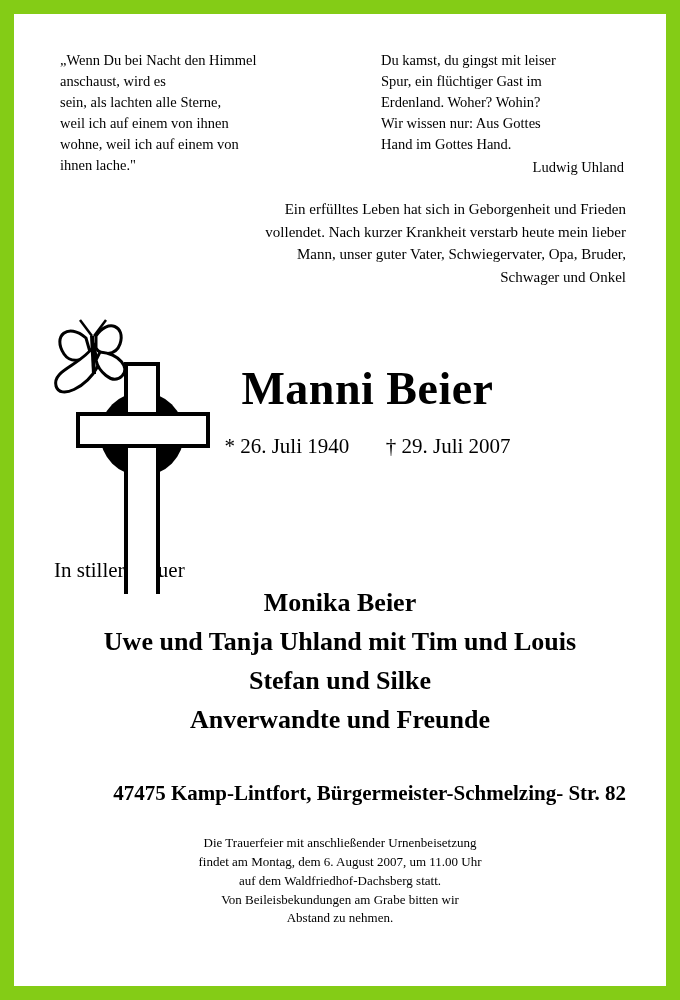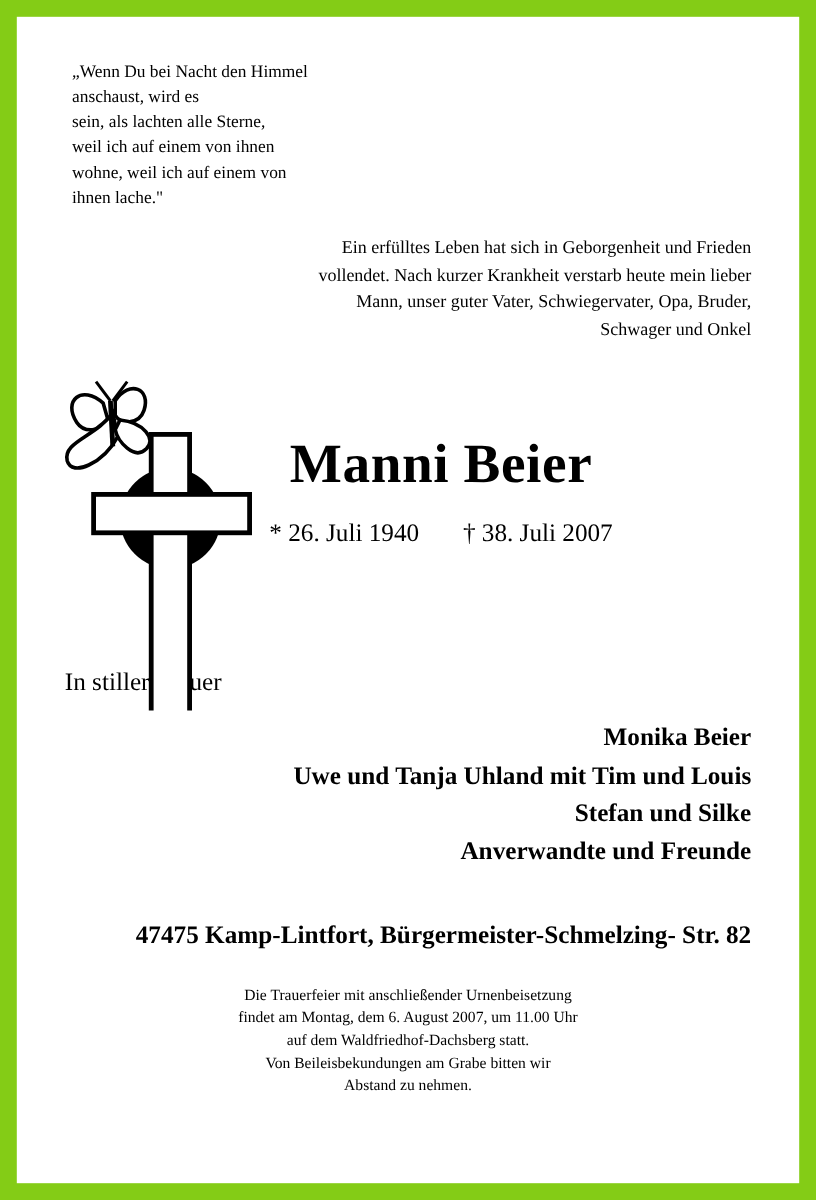--- a/index.html
+++ b/index.html
@@ -93,23 +93,22 @@
   }
   .dates .sep { display: inline-block; width: 26px; }
 
   
   .mourn-title {
     text-align: left;
     font-size: 21px;
     margin-top: 14px;
   }
   .mourners {
-    text-align: right;
-    margin-top: 18px;
-    font-size: 21px;
+    text-align: center;
+    font-size: 26px;
     font-weight: bold;
     line-height: 1.5;
   }
   .mourners div { margin: 0; }
 
   
   .address {
     text-align: right;
     margin-top: 42px;
     font-size: 21px;
@@ -132,20 +131,28 @@
   <div class="sheet">
 
     <div class="poems">
       <div class="poem poem-left">
         <p>„Wenn Du bei Nacht den Himmel
 anschaust, wird es
 sein, als lachten alle Sterne,
 weil ich auf einem von ihnen
 wohne, weil ich auf einem von
 ihnen lache."</p>
+      </div>
+      <div class="poem poem-right">
+        <p>Du kamst, du gingst mit leiser
+Spur, ein flüchtiger Gast im
+Erdenland. Woher? Wohin?
+Wir wissen nur: Aus Gottes
+Hand im Gottes Hand.</p>
+        <div class="attrib">Ludwig Uhland</div>
       </div>
     </div>
 
     <div class="intro">Ein erfülltes Leben hat sich in Geborgenheit und Frieden
 vollendet. Nach kurzer Krankheit verstarb heute mein lieber
 Mann, unser guter Vater, Schwiegervater, Opa, Bruder,
 Schwager und Onkel</div>
 
     <div class="name-block">
 
@@ -168,21 +175,21 @@
         </g>
       </svg>
 
       <div class="name">Manni Beier</div>
 
       <div class="dates">
         <span>*</span>
         <span>26. Juli 1940</span>
         <span class="sep"></span>
         <span>†</span>
-        <span>38. Juli 2007</span>
+        <span>29. Juli 2007</span>
       </div>
     </div>
 
     <div class="mourn-title">In stiller Trauer</div>
 
     <div class="mourners">
       <div>Monika Beier</div>
       <div>Uwe und Tanja Uhland mit Tim und Louis</div>
       <div>Stefan und Silke</div>
       <div>Anverwandte und Freunde</div>

